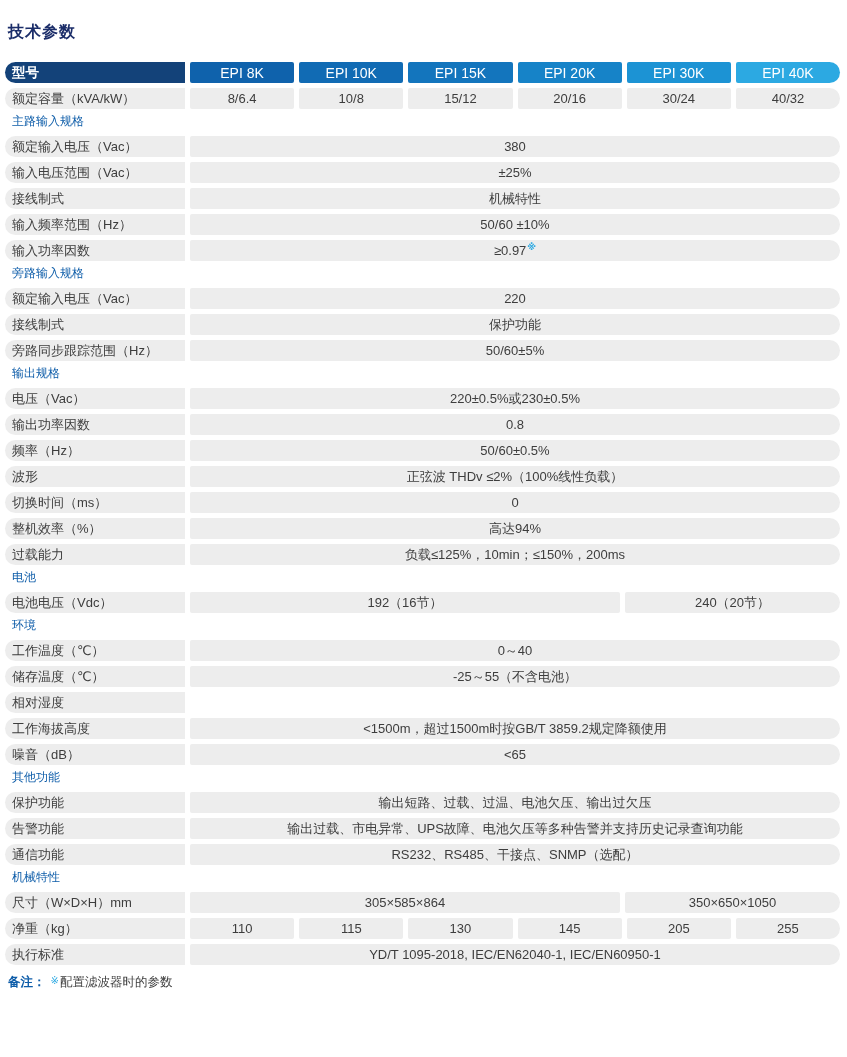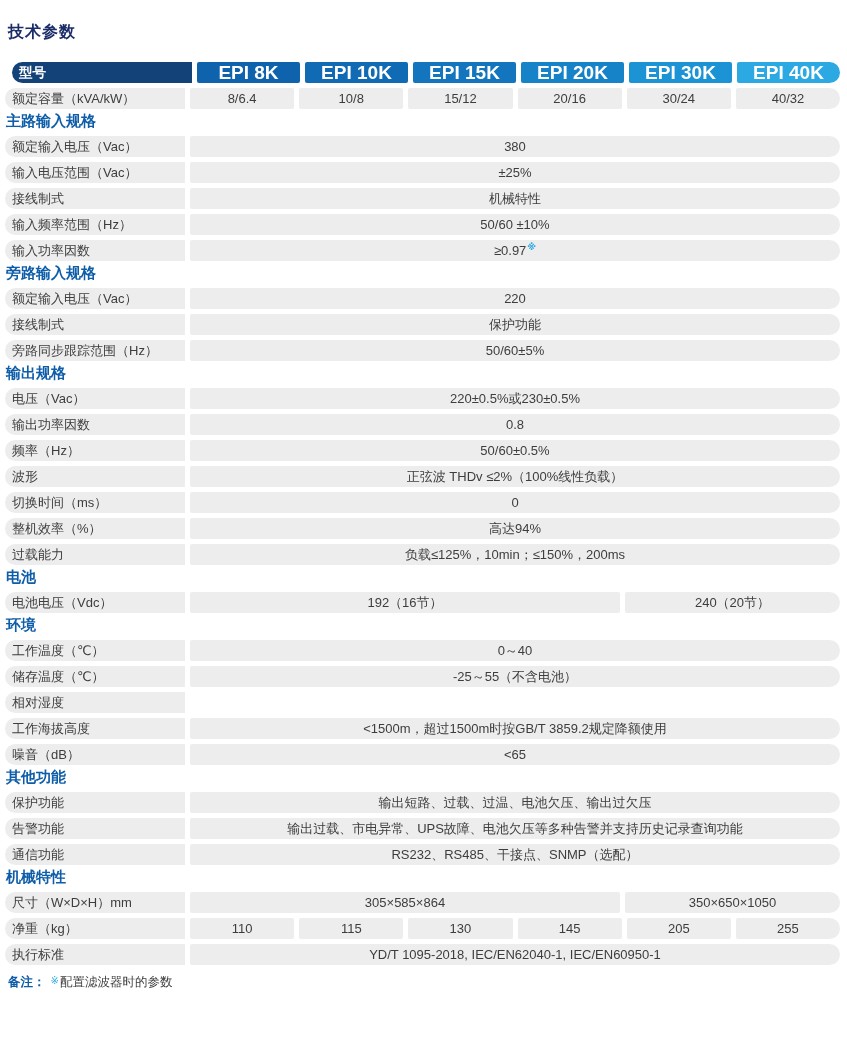--- a/index.html
+++ b/index.html
@@ -15,24 +15,24 @@
               border-radius:10.5px 0 0 10.5px;
               display:flex;align-items:center;padding-left:7px;
               font-size:13px;color:var(--cell-text,#3D3D3D);margin-right:5px;}
   .cells{flex:1 1 0;display:flex;gap:5px;min-width:0;}
   .cell{flex:1 1 0;background:var(--cell-bg,#EDEDED);
         display:flex;align-items:center;justify-content:center;
         font-size:13px;color:var(--cell-text,#3D3D3D);border-radius:2px;
         white-space:nowrap;}
   .cell.end{border-radius:2px 10.5px 10.5px 2px;}
   .header-row .label-cell{background:var(--hdr-bg,#134279);color:#fff;
-        font-weight:bold;font-size:13.5px;margin-left:7px;}
-  .header-row .cell{color:#fff;font-weight:bold;font-size:19px;}
-  .section-title{font-size:15px;font-weight:bold;line-height:14px;
-        color:var(--section-color,#0E5DA9);margin:3px 0 8px 1px;}
+        font-weight:bold;font-size:13.5px;}
+  .header-row .cell{color:#fff;font-weight:normal;font-size:14px;}
+  .section-title{font-size:12px;font-weight:normal;line-height:14px;
+        color:var(--section-color,#0E5DA9);margin:3px 0 8px 7px;}
   sup.marker{color:var(--marker-color,#2CA9E2);font-size:9px;line-height:0;
         position:relative;top:-4px;margin-left:1px;font-weight:bold;}
   .footnote{margin:10px 0 0 8px;font-size:12.5px;line-height:15px;
         color:var(--cell-text,#3D3D3D);}
   .fn-prefix{color:var(--section-color,#0E5DA9);font-weight:bold;margin-right:5px;}
   .fn-marker{color:var(--marker-color,#2CA9E2);font-size:10px;position:relative;top:-2px;}
   .fn-text{margin-left:1px;}
 </style>
 </head>
 <body>

